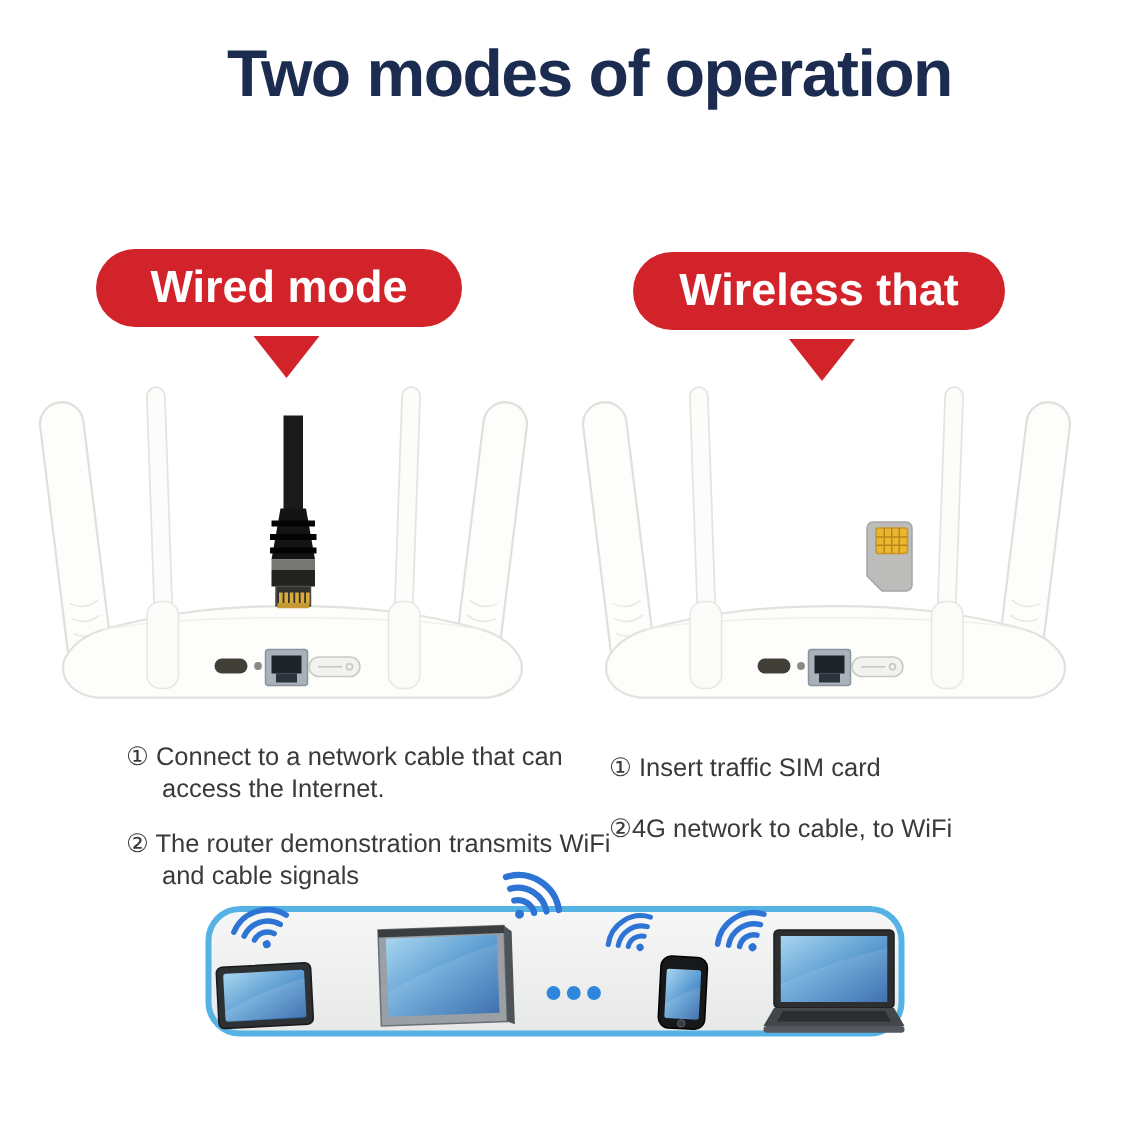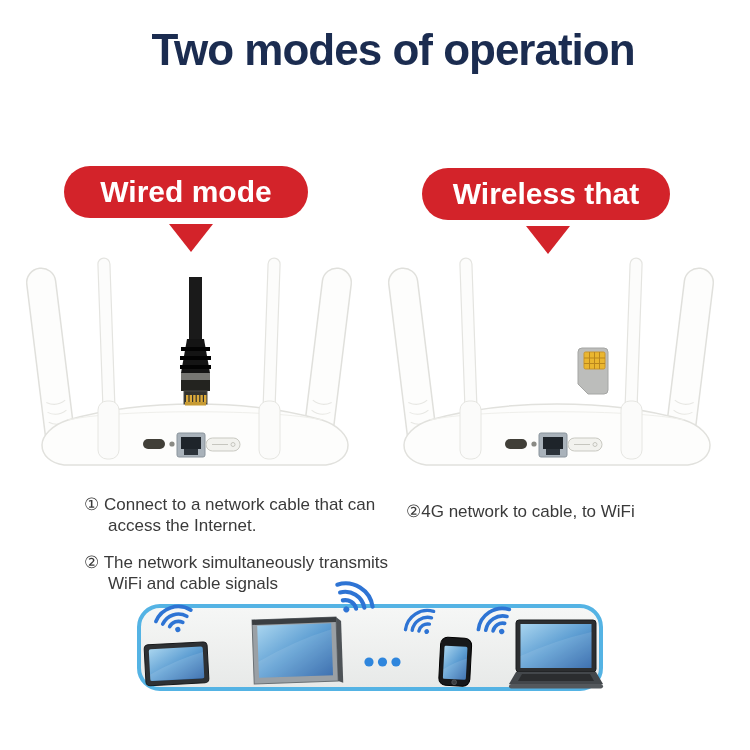--- a/index.html
+++ b/index.html
@@ -126,24 +126,25 @@
     <use href="#router-sym"></use>
     <g>
       <path d="M190 95 h22 a4 4 0 0 1 4 4 v38 a4 4 0 0 1 -4 4 h-16 l-10 -10 v-32 a4 4 0 0 1 4 -4 z" fill="#bcbdbb" stroke="#a5a6a4"></path>
       <rect x="192" y="99" width="21" height="17" rx="1.5" fill="#eab62f" stroke="#c9952a"></rect>
       <path d="M197.5 99 v17 M202.5 99 v17 M207.5 99 v17 M192 105 h21 M192 110.5 h21" stroke="#b9861d" stroke-width="1" fill="none"></path>
     </g>
   </svg>
 
   <div class="steps steps-left">
     <p class="step"><span>① </span><span>Connect to a network cable that can access the Internet.</span></p>
-    <p class="step"><span>② </span><span>The network simultaneously transmits WiFi and cable signals</span></p>
+    <p class="step"><span>② </span><span>The router demonstration transmits WiFi and cable signals</span></p>
   </div>
 
   <div class="steps steps-right">
+    <p class="step"><span>① </span><span>Insert traffic SIM card</span></p>
     <p class="step"><span>②</span><span>4G network to cable, to WiFi</span></p>
   </div>
 
   <svg class="banner-svg" viewBox="0 0 480 112">
     <rect x="9" y="18" width="462" height="83" rx="21" fill="url(#bannerGrad)" stroke="#54b3e4" stroke-width="4"></rect>
 
     <use href="#wifi-sym" transform="translate(48,42) rotate(-18) scale(1.15)"></use>
     <g transform="translate(14,57) rotate(-3)">
       <rect width="63" height="41" rx="4" fill="#2e3134" stroke="#17191b"></rect>
       <rect x="4.5" y="4.5" width="54" height="32" rx="2" fill="url(#screenGrad)"></rect>

